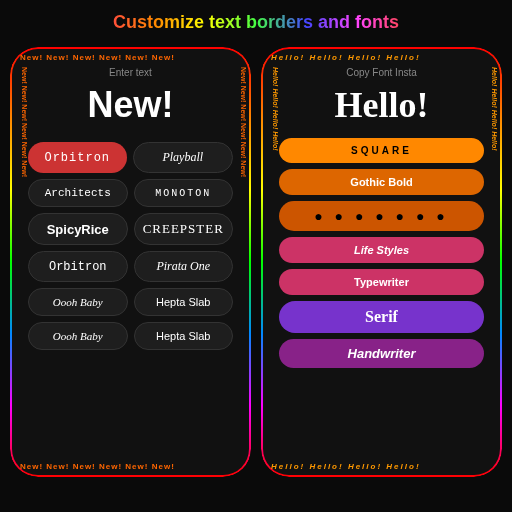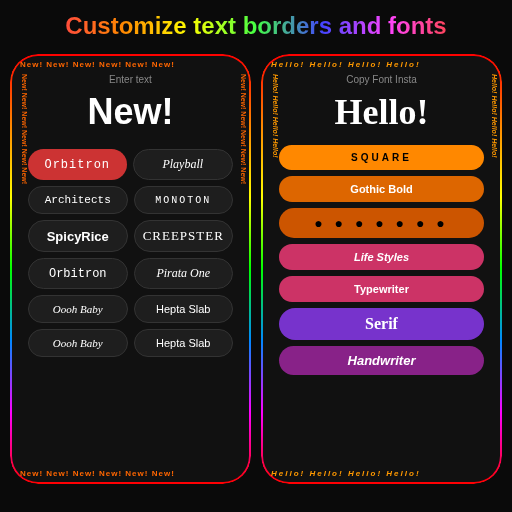--- a/index.html
+++ b/index.html
@@ -11,21 +11,21 @@
       overflow: hidden;
       display: flex;
       flex-direction: column;
       align-items: center;
     }
 
     .header {
       width: 100%;
       text-align: center;
       padding: 12px 8px 8px;
-      font-size: 24px;
+      font-size: 18px;
       font-weight: bold;
       background: linear-gradient(90deg, #ff4444, #ff8800, #ffff00, #44ff44, #4444ff, #ff44ff, #ff4444);
       -webkit-background-clip: text;
       -webkit-text-fill-color: transparent;
       background-clip: text;
     }
 
     .phones-container {
       display: flex;
       gap: 10px;

